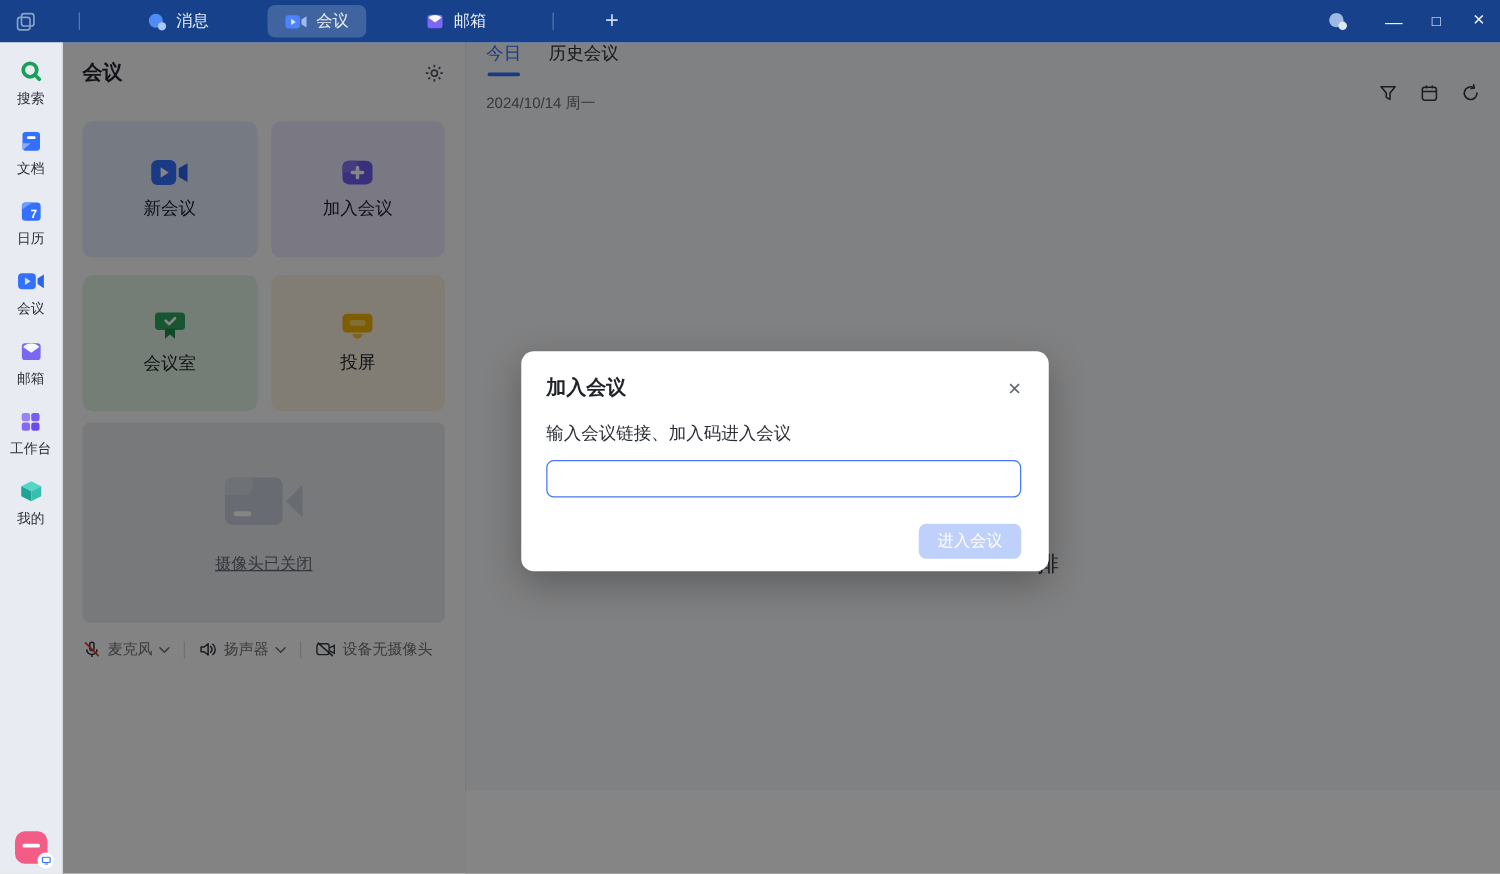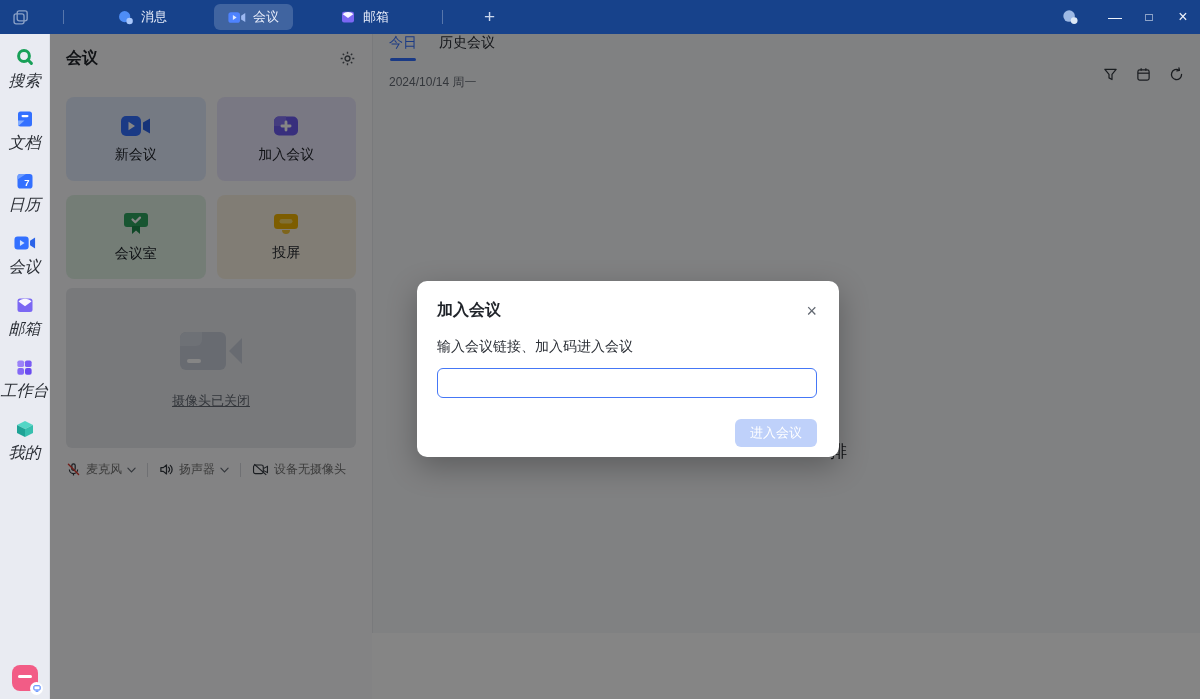--- a/index.html
+++ b/index.html
@@ -35,41 +35,41 @@
   .winbtn.close { font-size:16px; }
 
   
   .sidebar {
     position:absolute; left:0; top:34px; width:50px; height:665px;
     background:#e9ebf2; border-right:1px solid #dcdfe6; z-index:30;
     display:flex; flex-direction:column; align-items:center; padding-top:11px;
   }
   .side-item { display:flex; flex-direction:column; align-items:center; margin-bottom:15px; width:50px; }
   .side-item .ic { width:24px; height:24px; display:flex; align-items:center; justify-content:center; }
-  .side-item .lb { font-size:16px; color:#2b2f36; margin-top:2px; white-space:nowrap;font-style:italic; }
+  .side-item .lb { font-size:11px; color:#2b2f36; margin-top:2px; white-space:nowrap; }
   .side-bottom {
     position:absolute; left:12px; bottom:8px; width:26px; height:26px;
     background:#f25c86; border-radius:8px;
   }
   .side-bottom .dash { position:absolute; left:6px; top:10px; width:14px; height:3px; background:#fff; border-radius:2px; }
   .side-bottom .badge {
     position:absolute; right:-5px; bottom:-4px; width:13px; height:13px; border-radius:50%;
     background:#fff; display:flex; align-items:center; justify-content:center;
   }
 
   
   .middle {
     position:absolute; left:50px; top:34px; width:322px; height:665px;
     background:#fbfbfd;
   }
   .m-header { display:flex; justify-content:space-between; align-items:center; margin:14px 16px 0; height:20px; }
   .m-title { font-size:16px; font-weight:bold; color:#1f2329; }
   .cards { margin:29px 16px 0; display:grid; grid-template-columns:1fr 1fr; gap:14px 11px; }
   .card {
-    height:84px; border-radius:8px; display:flex; flex-direction:column;
+    height:109px; border-radius:8px; display:flex; flex-direction:column;
     align-items:center; justify-content:center; gap:9px; font-size:14px; color:#1f2329;
   }
   .card.c-new  { background:#e1eafc; }
   .card.c-join { background:#e9e6fb; }
   .card.c-room { background:#dff0e3; }
   .card.c-cast { background:#f8f0e1; }
   .sec-header { display:flex; justify-content:space-between; align-items:center; margin:28px 16px 0; height:20px; }
   .sec-title { font-size:14px; font-weight:bold; color:#1f2329; }
   .preview {
     margin:9px 16px 0; height:160px; border-radius:6px; background:#e6e8ec;

